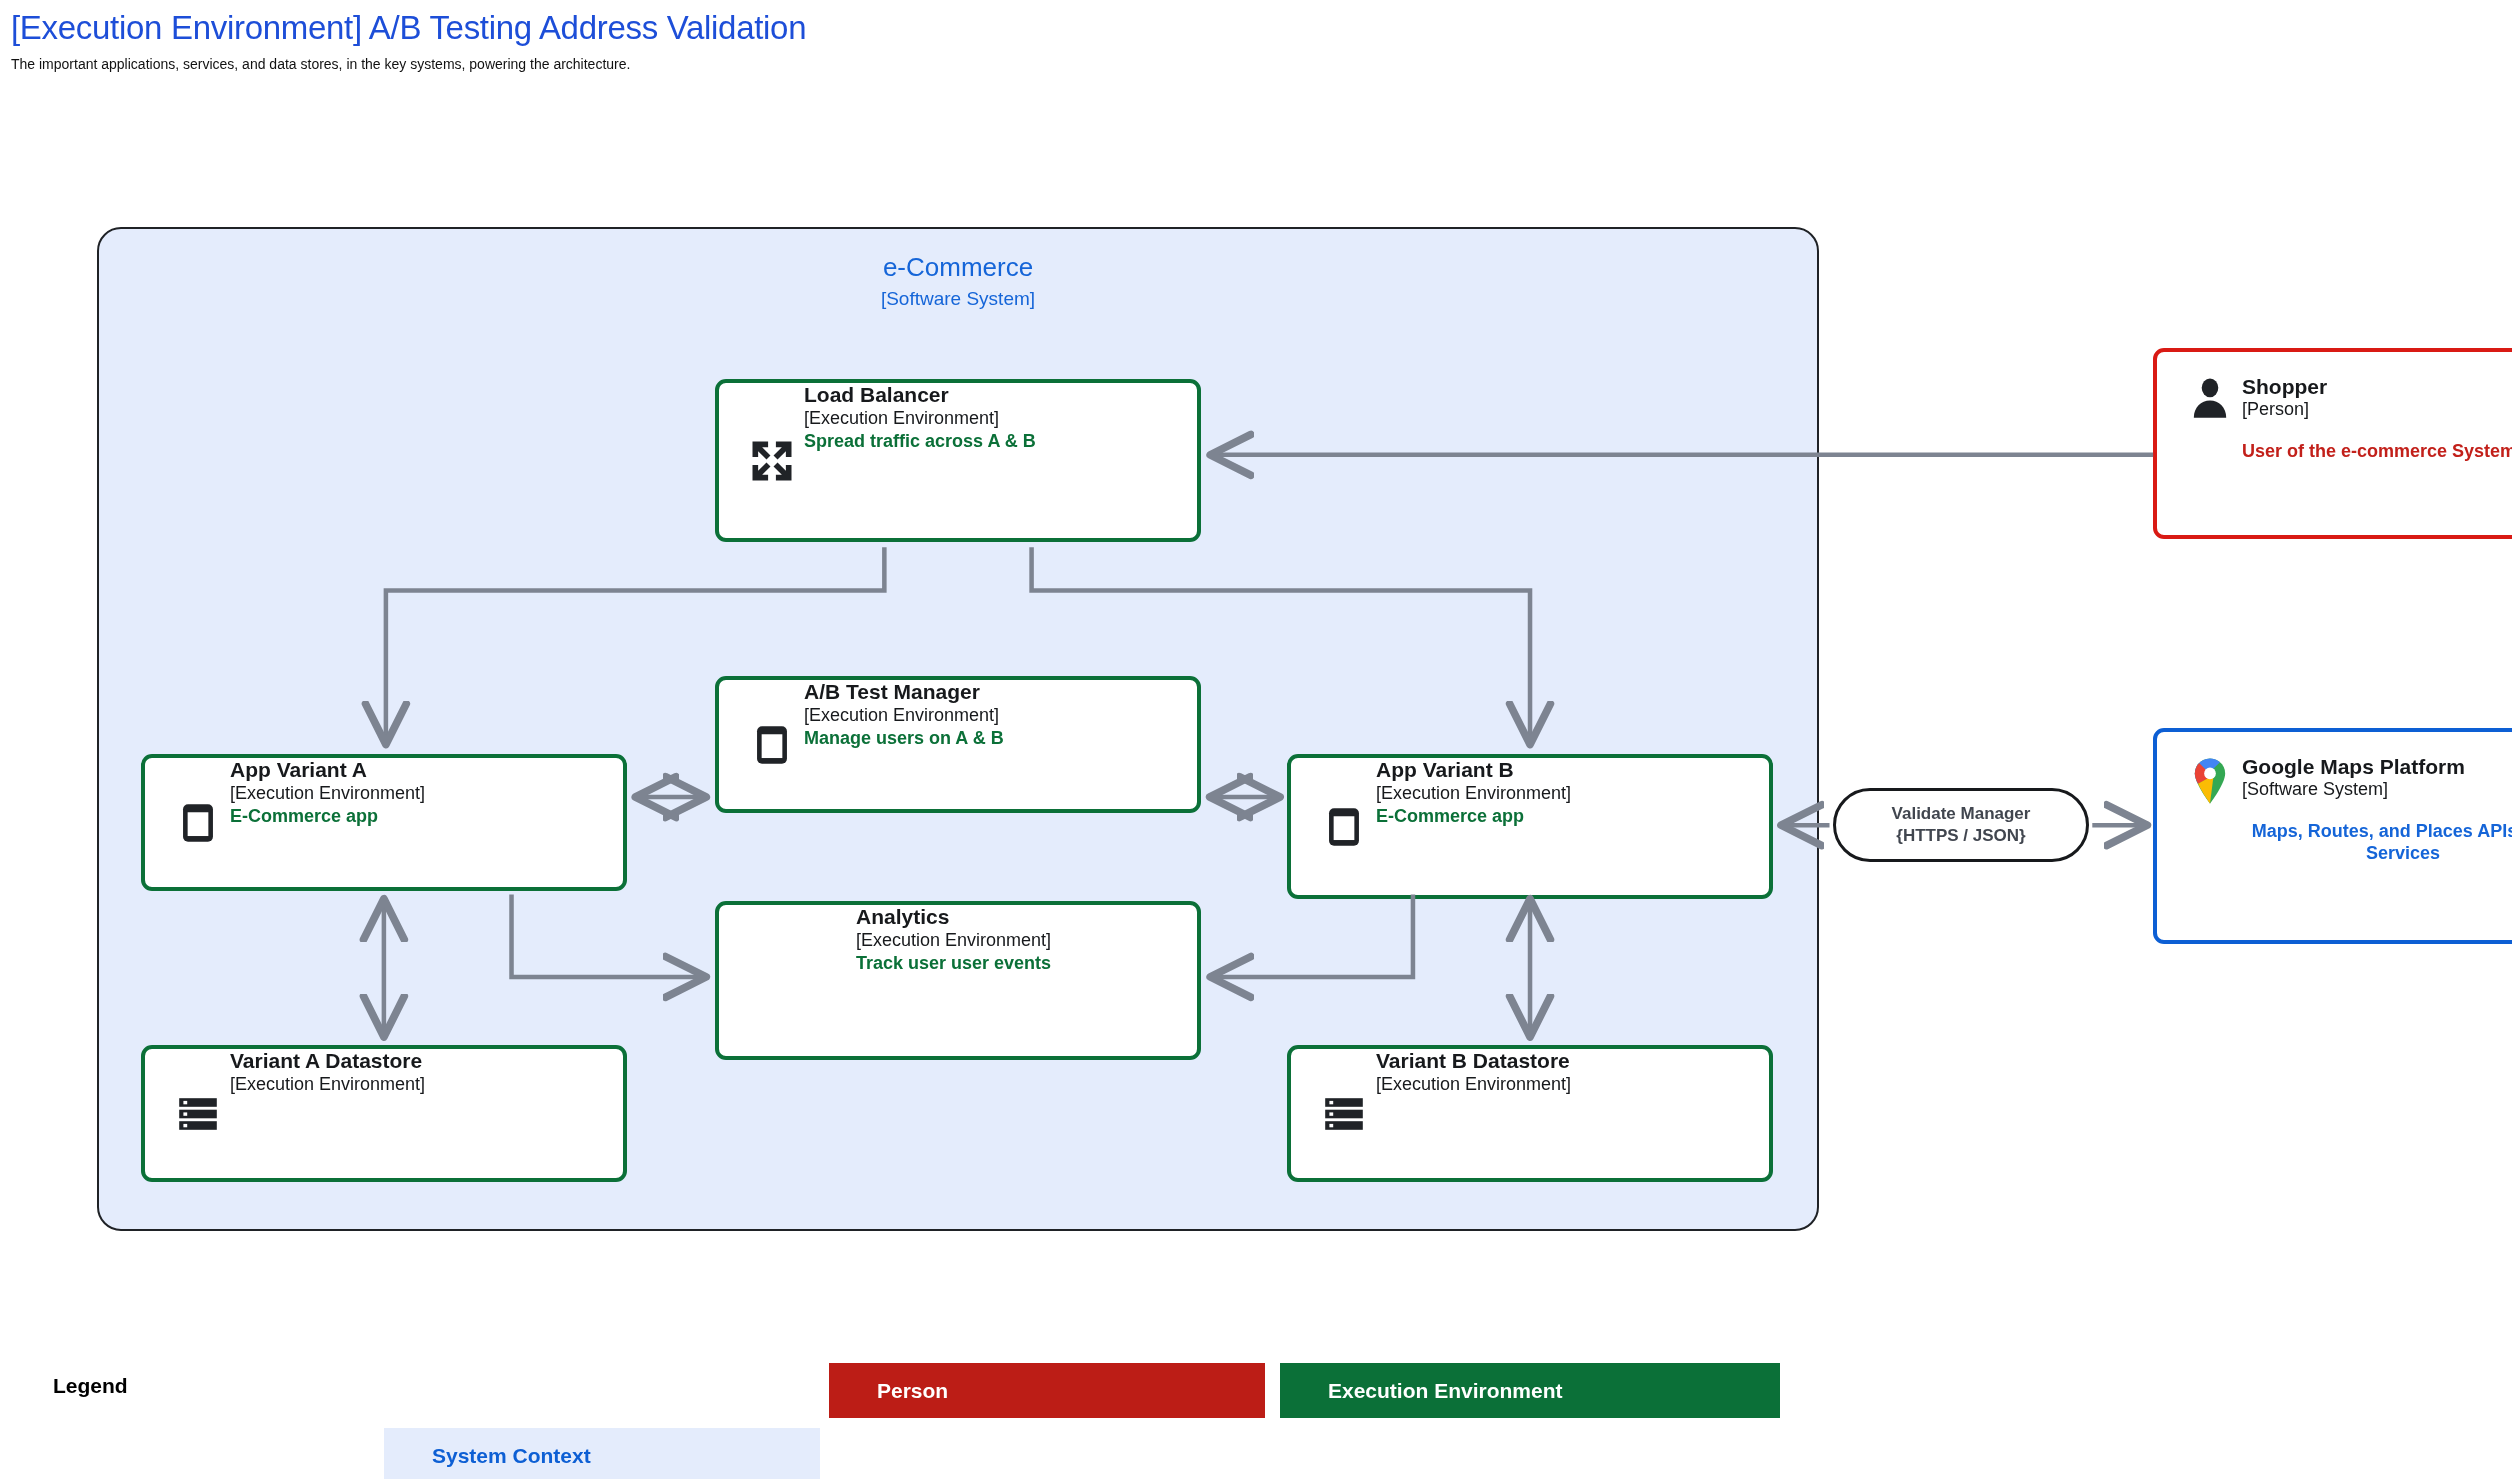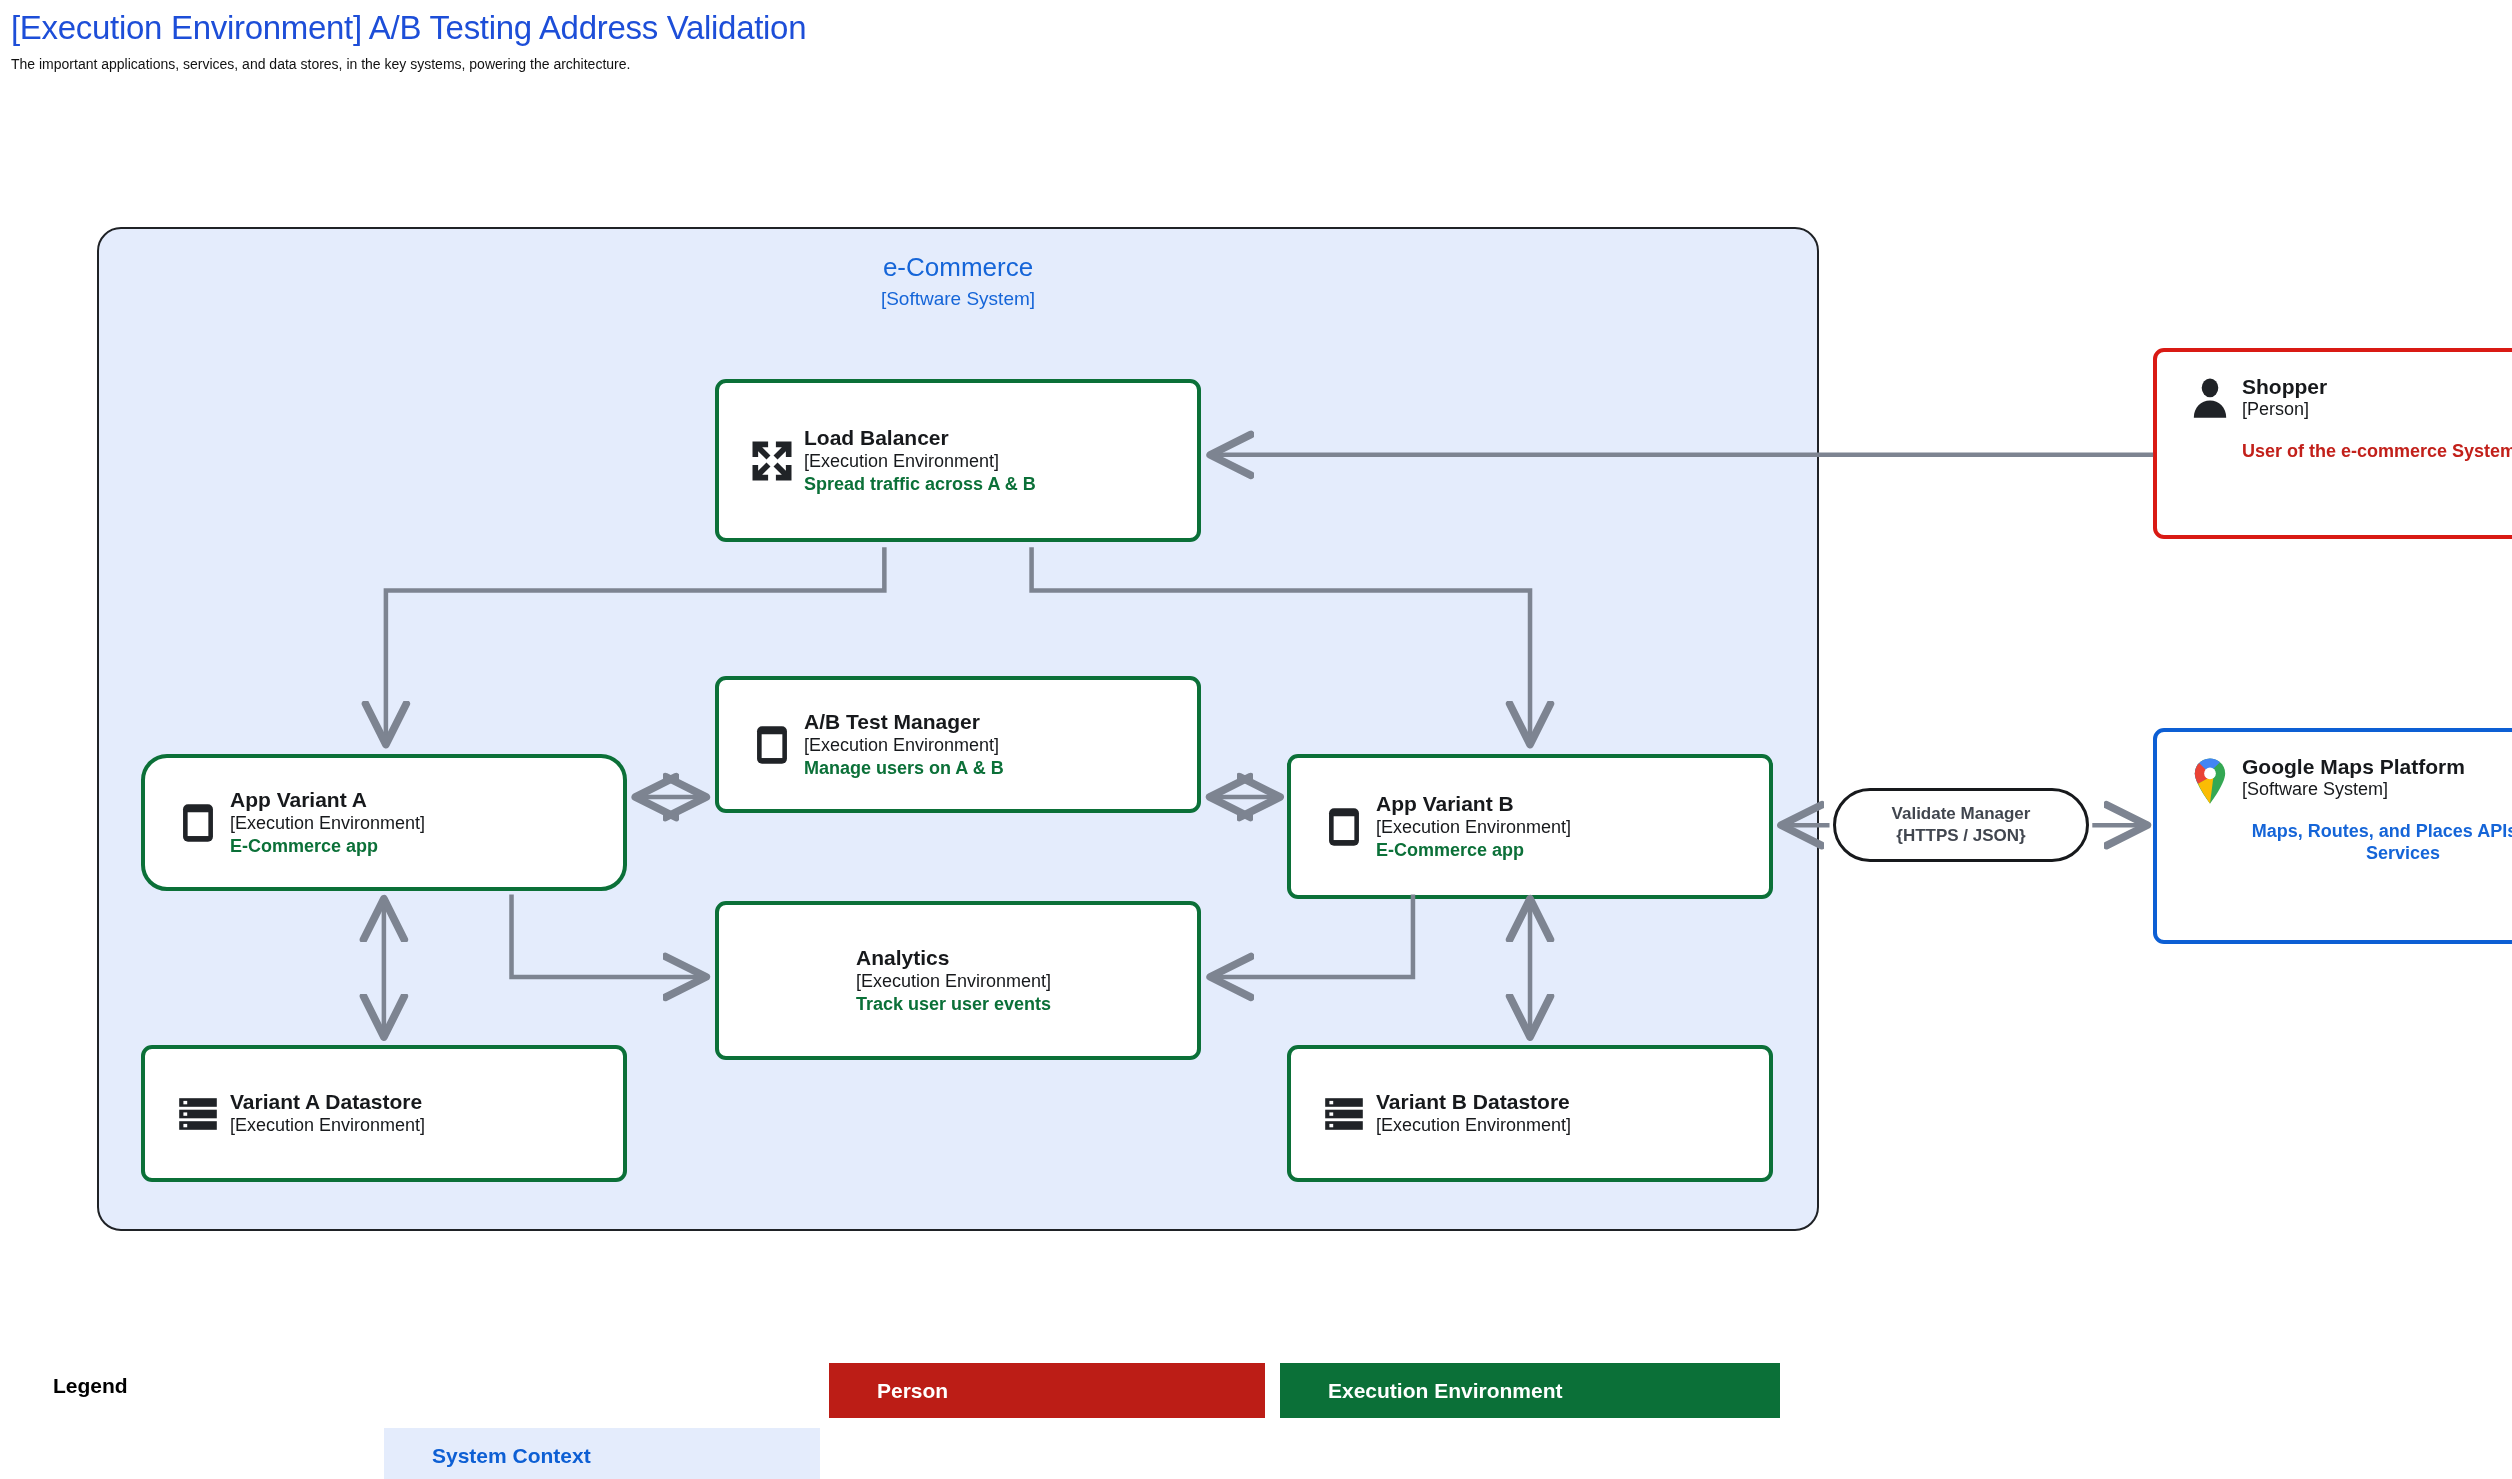--- a/index.html
+++ b/index.html
@@ -38,41 +38,41 @@
   #boundary-subtitle {
     position: absolute; left: 0; top: 59px; width: 100%;
     text-align: center; font-size: 19px; color: #1565d8; font-weight: 400;
   }
 
   
   .node {
     position: absolute;
     background: #ffffff;
     border-radius: 11px;
-    display: flex; align-items: center;
+    display: flex; 
   }
   .node.exec   { border: 4.5px solid #0b7038; }
   .node.person { border: 4.5px solid #d91a14; }
   .node.system { border: 4.5px solid #0d5fd4; }
 
   .node-icon { flex: 0 0 auto; display:flex; align-items:center; justify-content:center; }
   .node-text { flex: 1 1 auto; }
   .node-name { font-size: 21px; font-weight: bold; color: #17191c; line-height: 1.18; }
   .node-type { font-size: 18px; font-weight: 400; color: #17191c; line-height: 1.22; }
   .node-desc { font-size: 18px; font-weight: bold; line-height: 1.2; margin-top: 1px; }
   .desc-green { color: #0b7038; }
   .desc-red   { color: #c2201a; }
   .desc-blue  { color: #1565d8; }
   .gap-desc { margin-top: 20px; }
 
   
   #node-load-balancer { left: 715px; top: 379px;  width: 486px; height: 163px; padding: 0 0 0 21px; }
   #node-ab-manager    { left: 715px; top: 676px; width: 486px; height: 137px; padding: 0 0 0 21px; }
   #node-analytics     { left: 715px; top: 901px; width: 486px; height: 159px; padding: 0 0 0 12px; }
-  #node-variant-a     { left: 141px;  top: 754px; width: 486px; height: 137px; padding: 0 0 0 21px; border-radius: 26px; }
+  #node-variant-a     { left: 141px;  top: 754px; width: 486px; height: 137px; padding: 0 0 0 21px; }
   #node-variant-b     { left: 1287px; top: 754px; width: 486px; height: 145px; padding: 0 0 0 21px; }
   #node-store-a       { left: 141px;  top: 1045px; width: 486px; height: 137px; padding: 0 0 0 21px; }
   #node-store-b       { left: 1287px; top: 1045px; width: 486px; height: 137px; padding: 0 0 0 21px; }
   #node-shopper       { left: 2153px; top: 348px;  width: 485px; height: 191px; padding: 0 0 0 21px; align-items: flex-start; }
   #node-gmaps         { left: 2153px; top: 728px; width: 485px; height: 216px; padding: 0 0 0 21px; align-items: flex-start; }
   #node-shopper .node-icon, #node-gmaps .node-icon { margin-top: 22.6px; }
   #node-shopper .node-text, #node-gmaps .node-text { margin-top: 22.6px; }
   #node-analytics .node-text { padding-left: 125px; }
 
   

